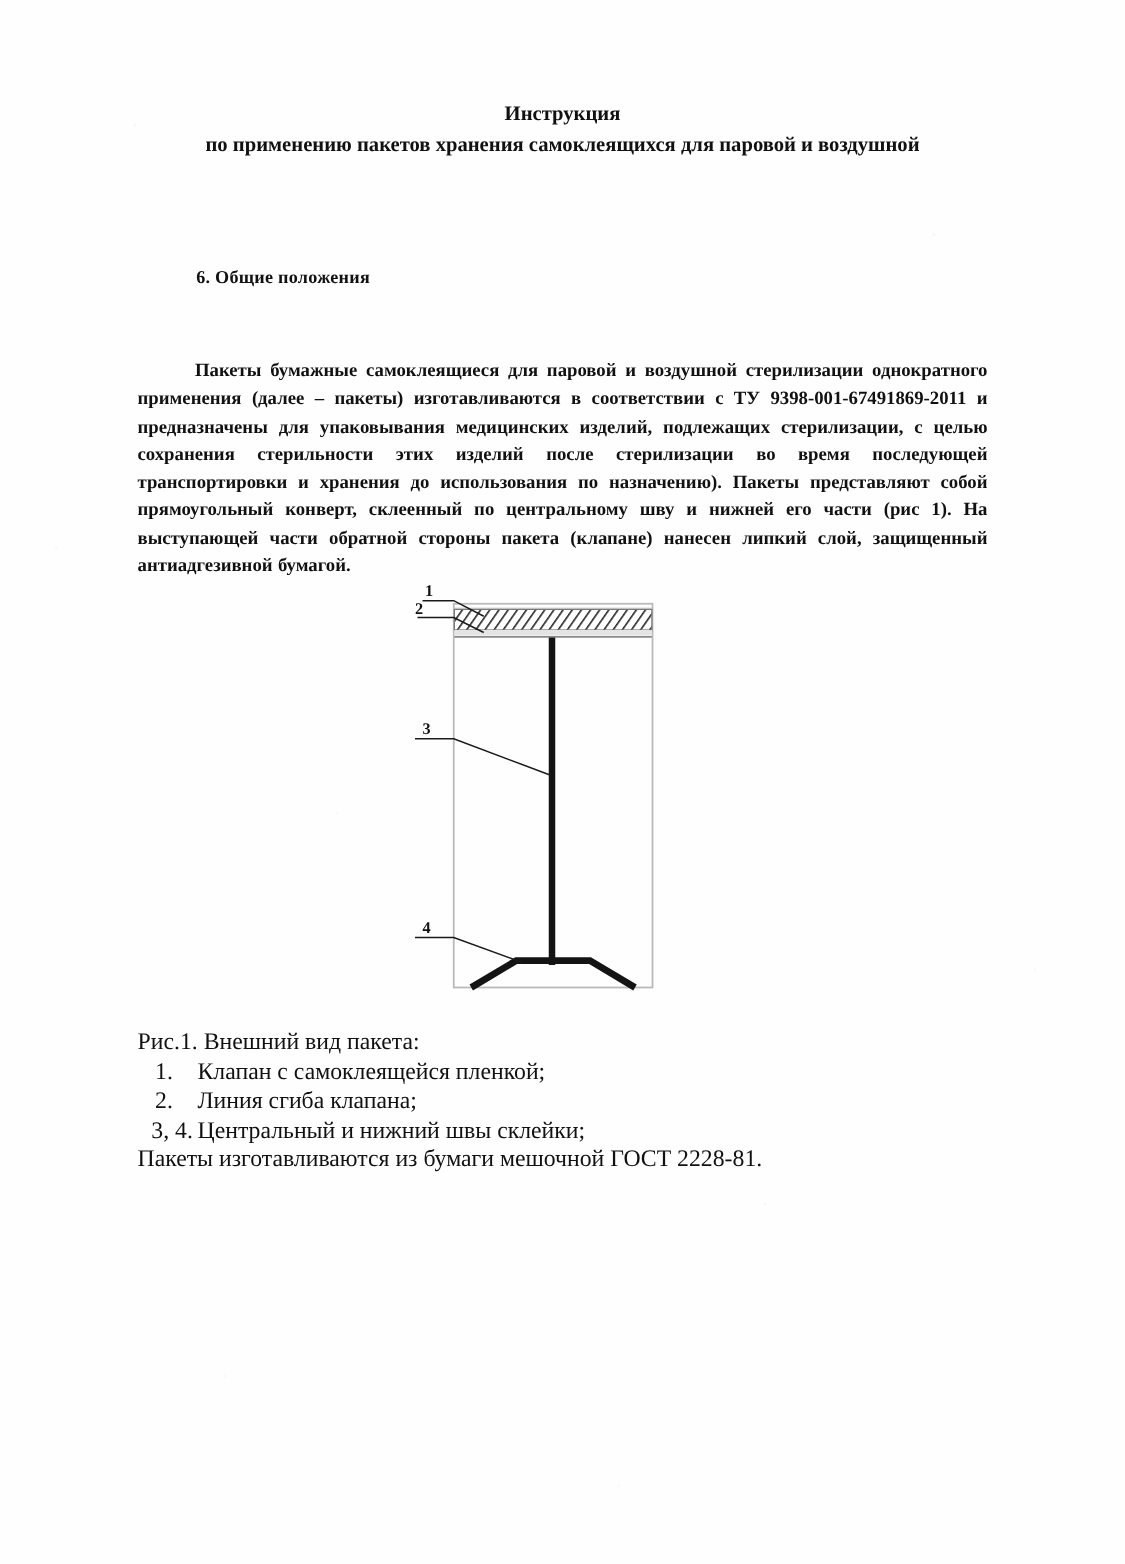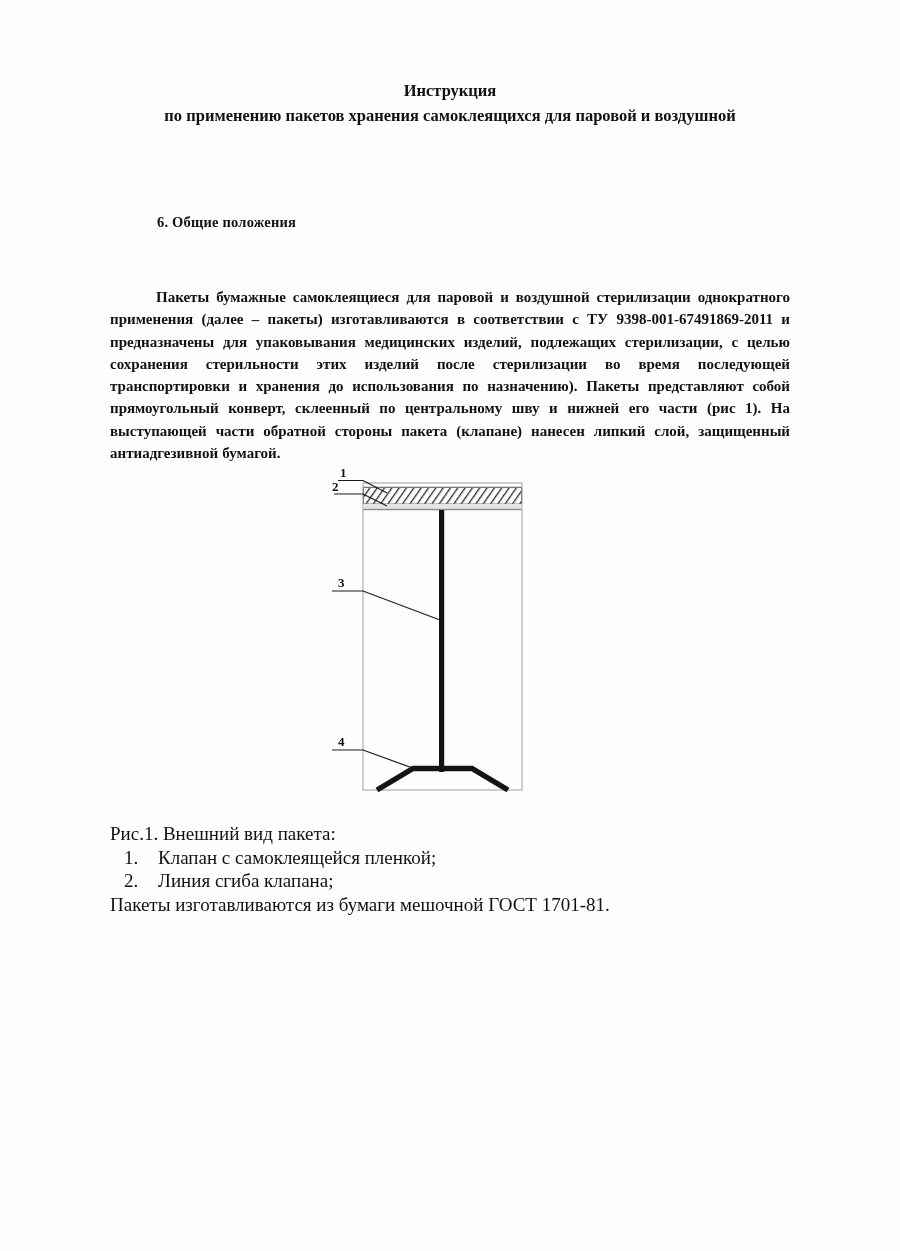--- a/index.html
+++ b/index.html
@@ -183,17 +183,18 @@
         <text x="8" y="286">4</text>
       </g>
     </svg>
   </div>
 
   <div class="caption">
     <span class="caption-title">Рис.1. Внешний вид пакета:</span>
     <span class="caption-list">
       <span class="caption-item"><span class="num">1.</span><span>Клапан с самоклеящейся пленкой;</span></span>
       <span class="caption-item"><span class="num">2.</span><span>Линия сгиба клапана;</span></span>
+      <span class="caption-item combined"><span class="num">3, 4.</span><span>Центральный и нижний швы склейки;</span></span>
     </span>
-    <span class="caption-footer">Пакеты изготавливаются из бумаги мешочной  ГОСТ 1701-81.</span>
+    <span class="caption-footer">Пакеты изготавливаются из бумаги мешочной  ГОСТ 2228-81.</span>
   </div>
 
 </div>
 
 </body></html>

